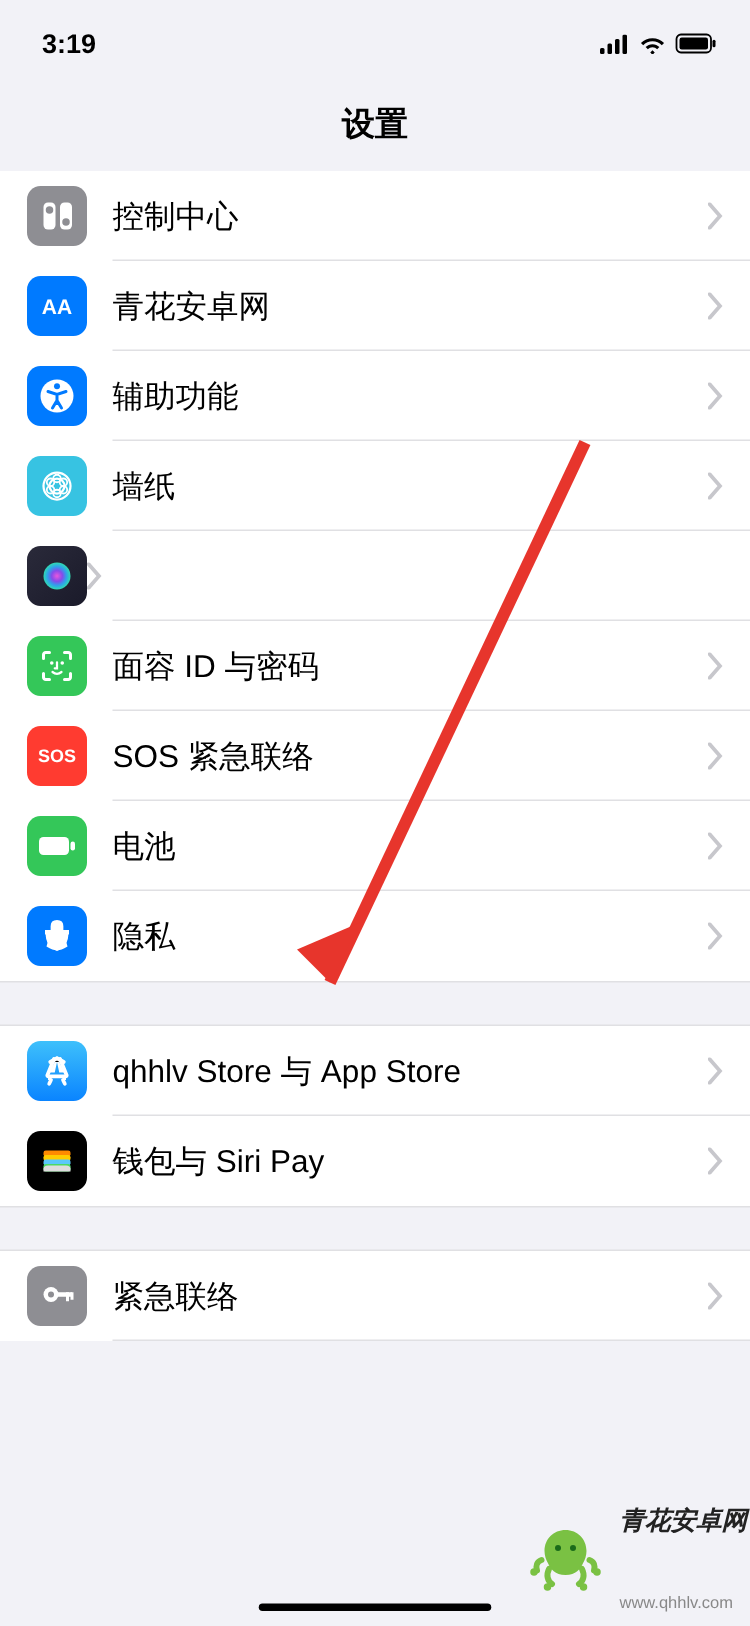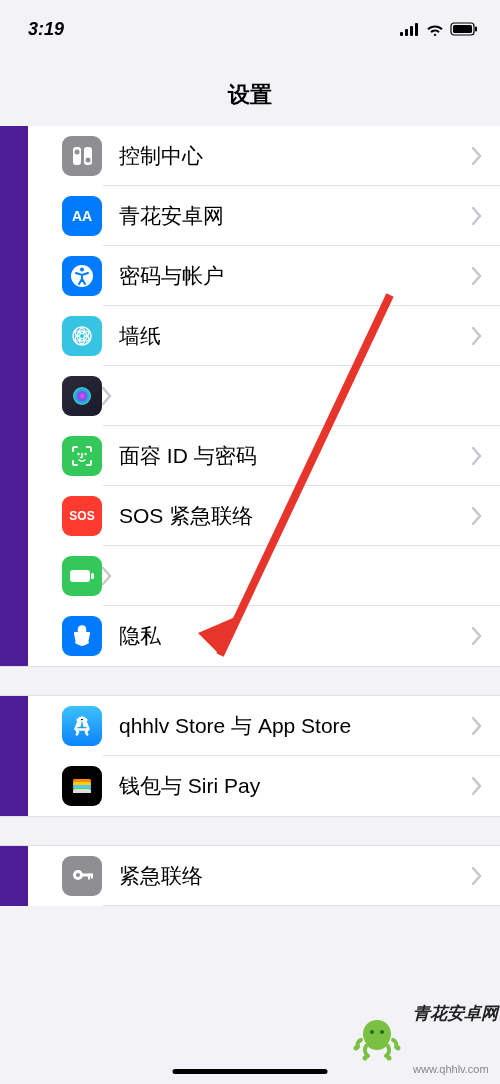--- a/index.html
+++ b/index.html
@@ -15,21 +15,20 @@
       position: relative;
       overflow: hidden;
     }
     .status-bar {
       display: flex;
       justify-content: space-between;
       align-items: center;
       padding: 14px 22px 6px 28px;
       height: 50px;
       background: #f2f2f7;
-      font-style: italic;
     }
     .status-time {
       font-weight: 600;
       font-size: 18px;
     }
     .status-icons {
       display: flex;
       align-items: center;
       gap: 6px;
     }
@@ -37,25 +36,23 @@
       display: block;
     }
     .header {
       text-align: center;
       padding: 18px 0 16px 0;
       background: #f2f2f7;
     }
     .header-title {
       font-size: 22px;
       font-weight: 600;
-      margin-top: 12px;
     }
     .settings-list {
-      background: #4c1d95;
-      padding-left: 28px;
+      background: #fde047;
     }
     .settings-row {
       display: flex;
       align-items: center;
       padding: 10px 18px;
       position: relative;
       background: white;
     }
     .settings-row::after {
       content: "";
@@ -70,21 +67,20 @@
       display: none;
     }
     .row-icon {
       width: 40px;
       height: 40px;
       border-radius: 9px;
       display: flex;
       align-items: center;
       justify-content: center;
       flex-shrink: 0;
-      margin-left: 16px;
     }
     .row-label {
       font-size: 21px;
       margin-left: 17px;
       flex: 1;
       color: #000;
     }
     .chevron {
       color: #c7c7cc;
       display: flex;
@@ -236,21 +232,21 @@
   </div>
 
   <div class="settings-row">
     <div class="row-icon icon-blue">
       <svg width="26" height="26" viewBox="0 0 26 26">
           <circle cx="13" cy="13" r="11" fill="white"></circle>
           <circle cx="13" cy="6.5" r="2" fill="#007aff"></circle>
           <path d="M7 10l6 2 6-2M13 12v6M10 21l3-5 3 5" stroke="#007aff" stroke-width="2" stroke-linecap="round" fill="none"></path>
         </svg>
     </div>
-    <span class="row-label">密码与帐户</span>
+    <span class="row-label">辅助功能</span>
     <span class="chevron">
         <svg viewBox="0 0 10 18">
           <path d="M1 1l7 8-7 8" stroke="#c7c7cc" stroke-width="2.5" fill="none" stroke-linecap="round"></path>
         </svg>
       </span>
   </div>
 
   <div class="settings-row">
     <div class="row-icon icon-teal">
       <svg width="26" height="26" viewBox="0 0 26 26">
@@ -324,20 +320,21 @@
       </span>
   </div>
 
   <div class="settings-row">
     <div class="row-icon icon-greenbatt">
       <svg width="28" height="16" viewBox="0 0 28 16">
           <rect x="2" y="2" width="20" height="12" rx="3" fill="white"></rect>
           <rect x="23" y="5" width="3" height="6" rx="1.5" fill="white"></rect>
         </svg>
     </div>
+    <span class="row-label">电池</span>
     <span class="chevron">
         <svg viewBox="0 0 10 18">
           <path d="M1 1l7 8-7 8" stroke="#c7c7cc" stroke-width="2.5" fill="none" stroke-linecap="round"></path>
         </svg>
       </span>
   </div>
 
   <div class="settings-row last-in-group">
     <div class="row-icon icon-bluepriv">
       <svg width="22" height="24" viewBox="0 0 22 24">

